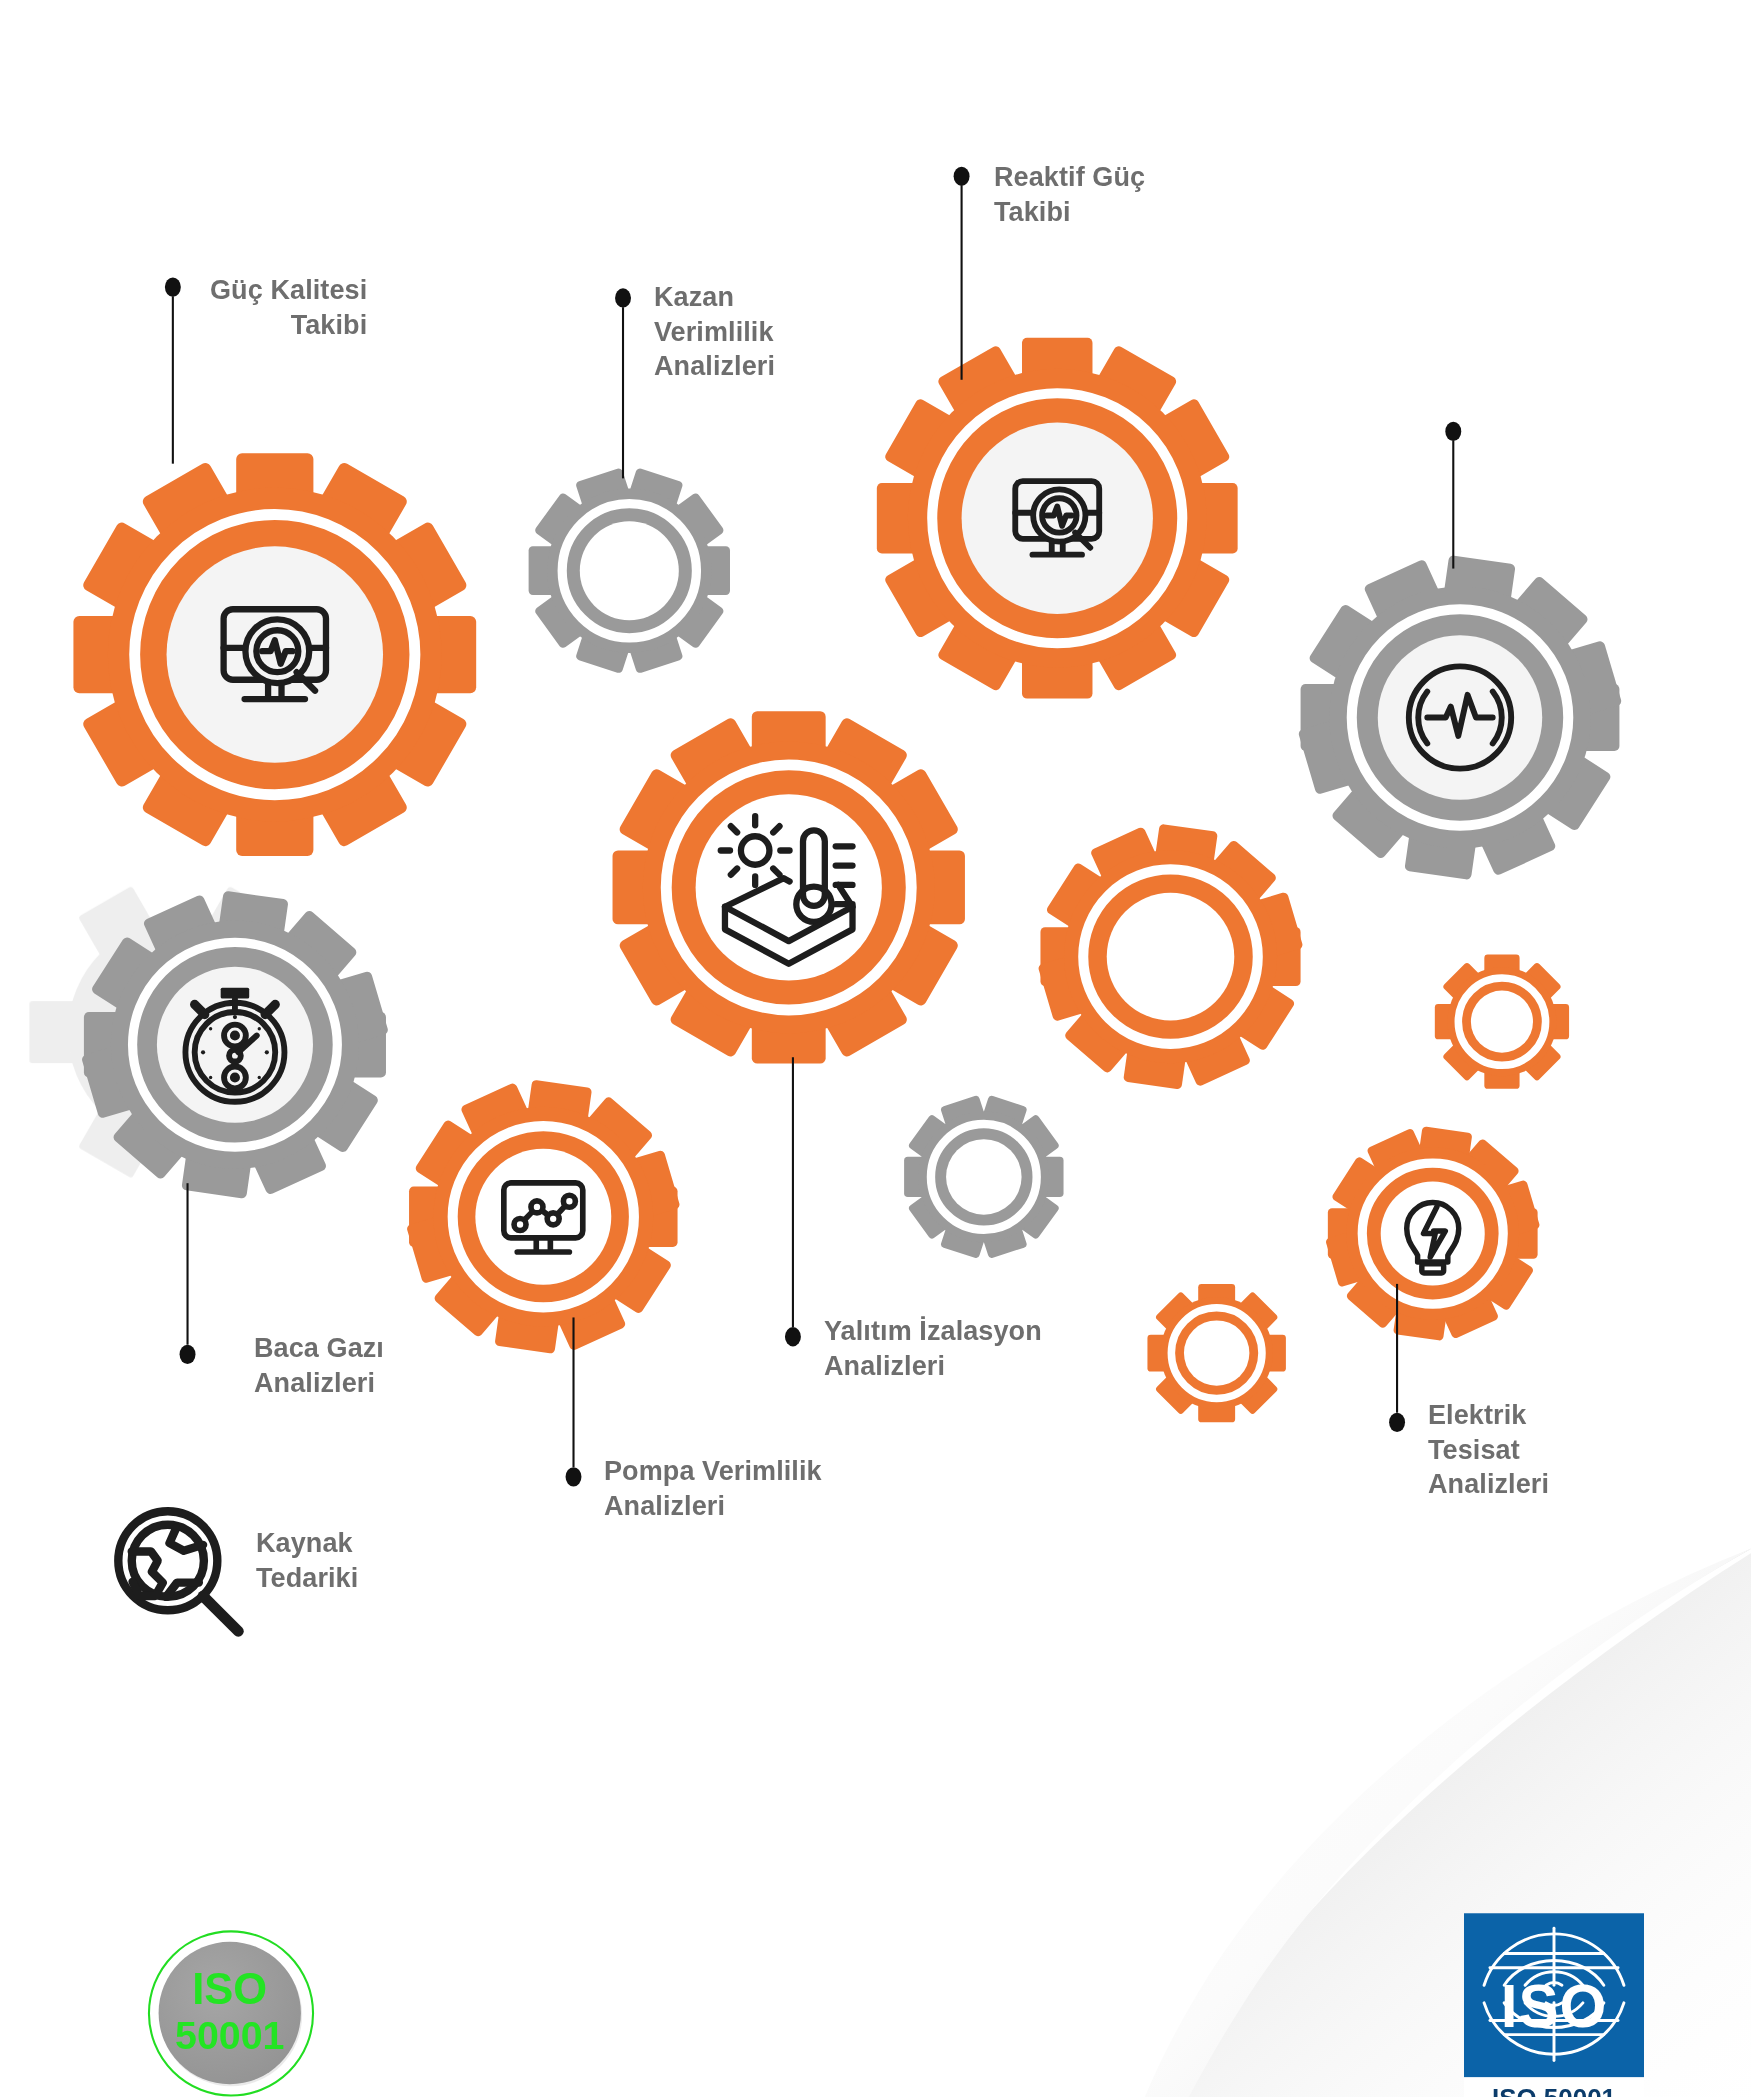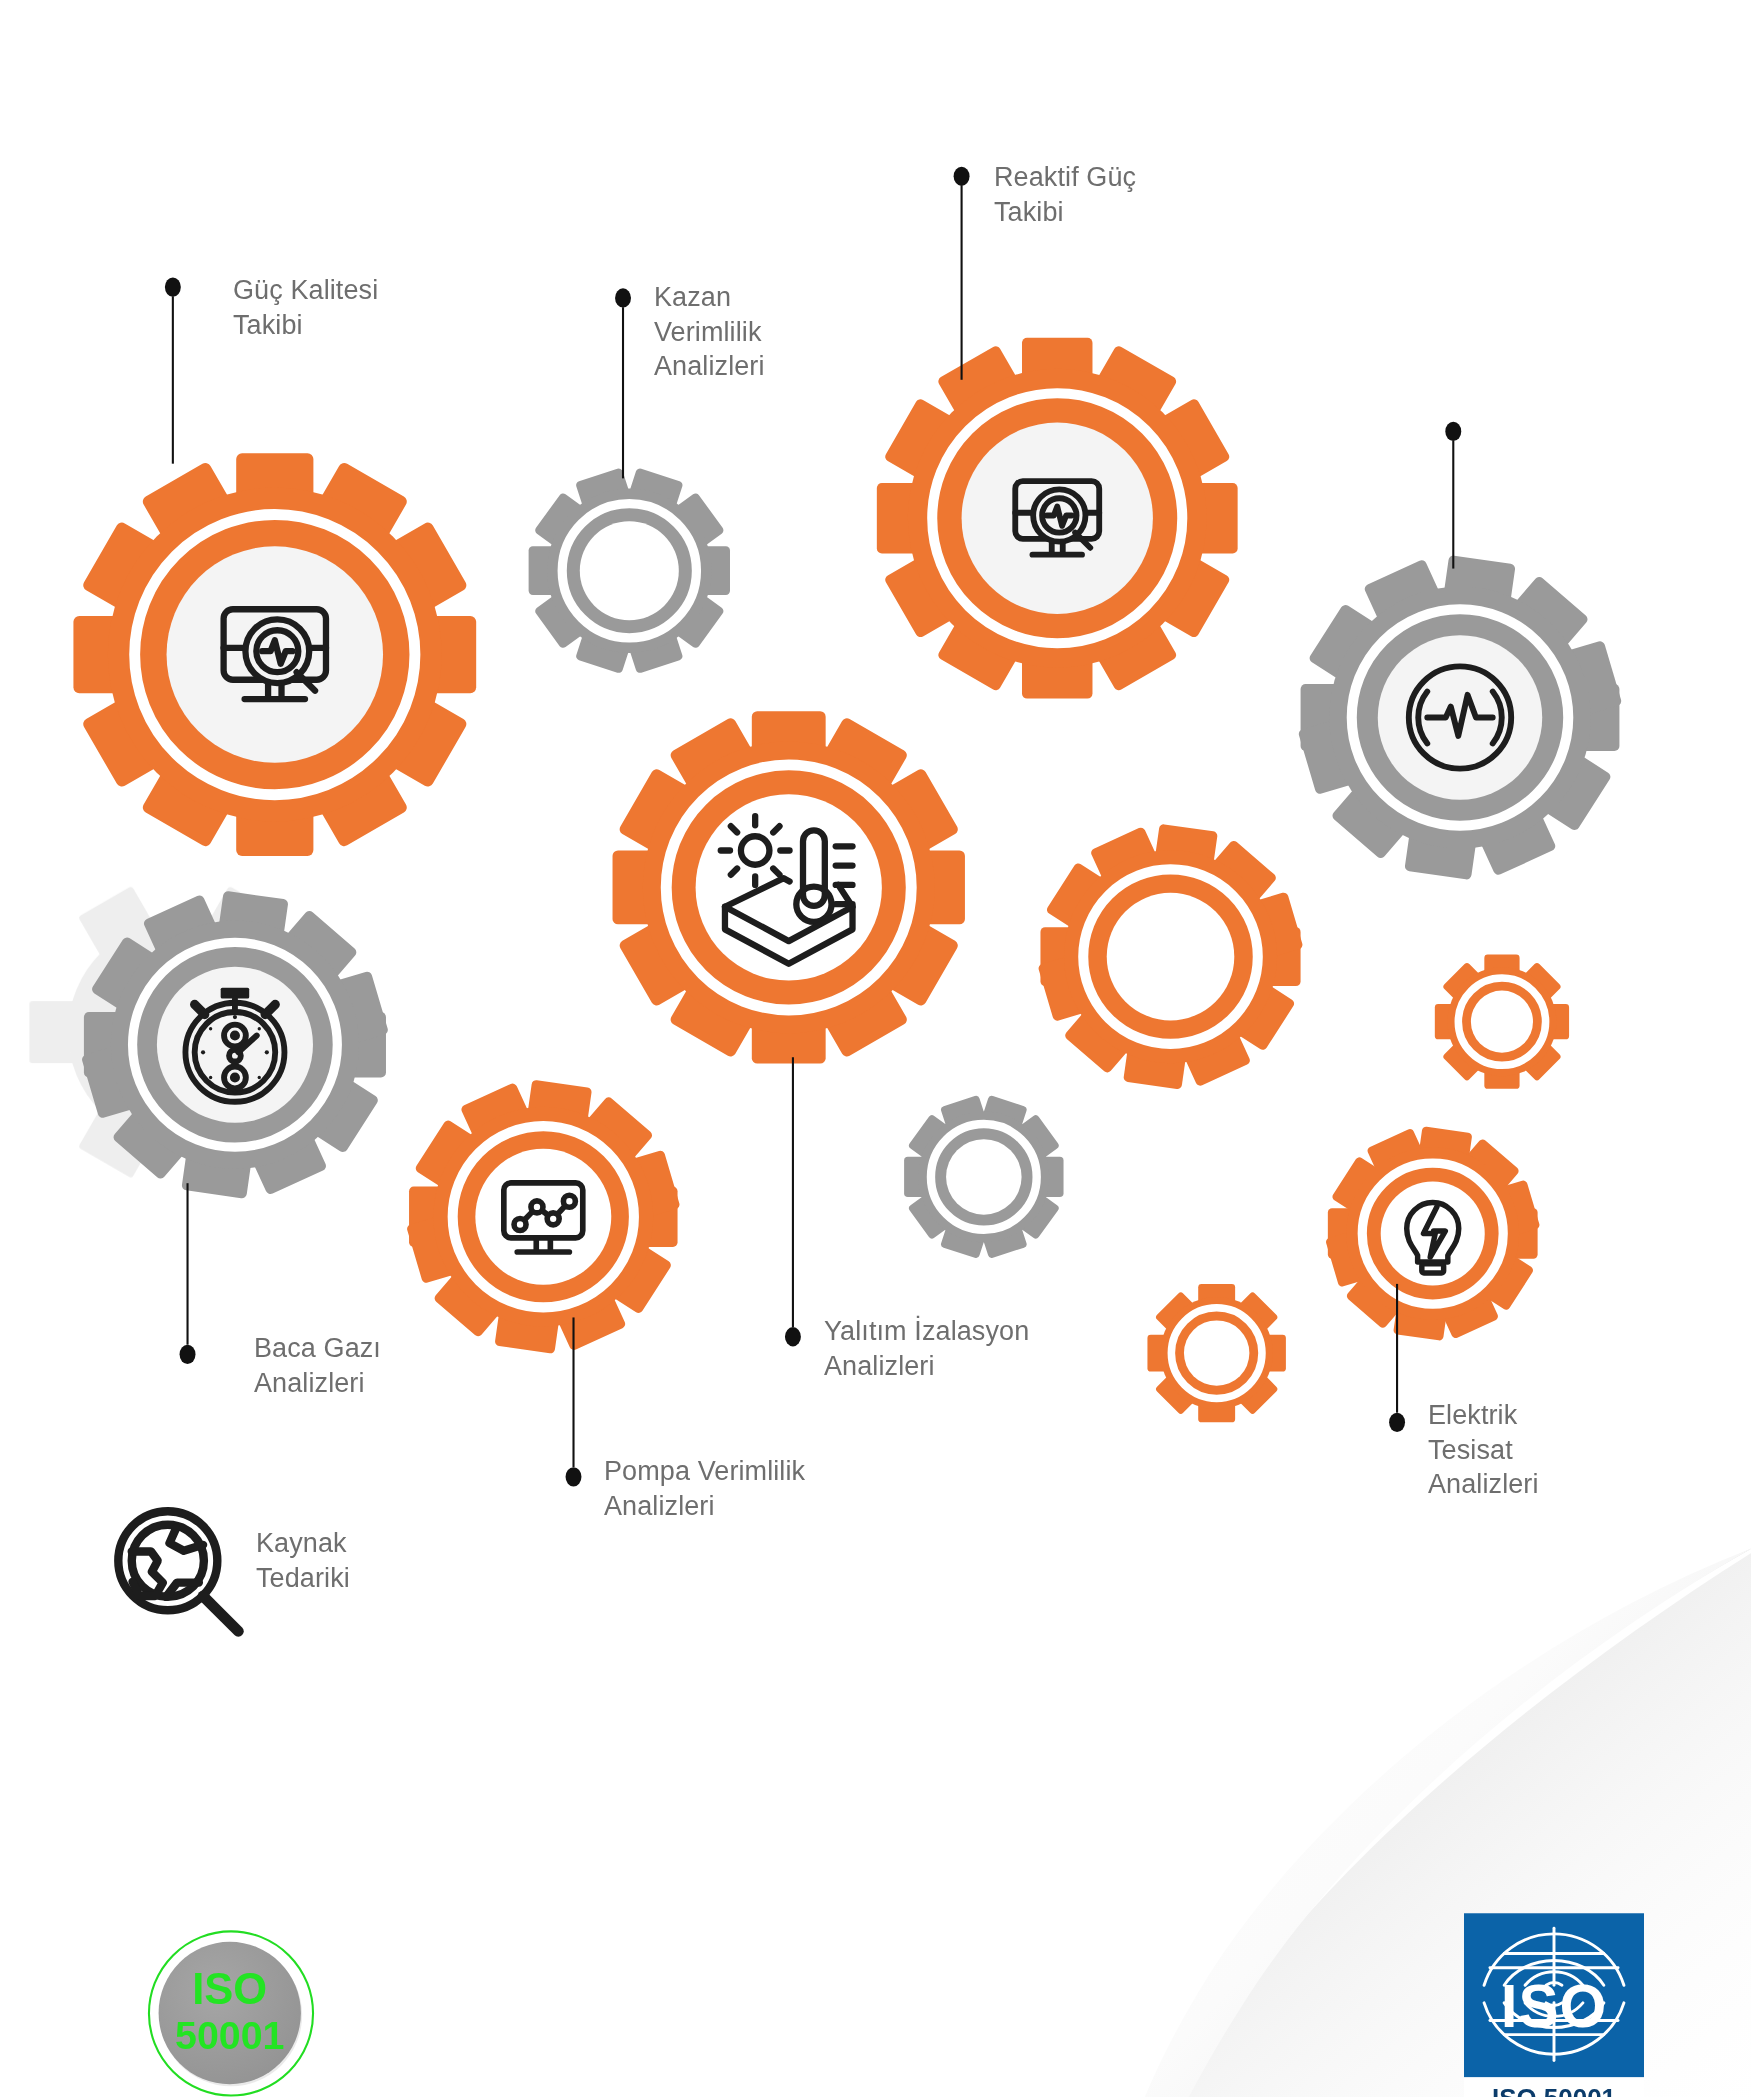--- a/index.html
+++ b/index.html
@@ -5,21 +5,21 @@
   html,body{margin:0;padding:0;background:#ffffff;}
   body{
     font-family:"Liberation Sans","DejaVu Sans",sans-serif;
     width:1752px;height:2225px;position:relative;overflow:hidden;
     background:#ffffff;
   }
   #stage{position:absolute;left:0;top:0;width:1752px;height:2225px;}
   .layer{position:absolute;left:0;top:0;width:1752px;height:2225px;}
   .lbl{
     position:absolute;color:#6e6e6e;font-size:27px;line-height:1.28;
-    white-space:pre-line;letter-spacing:0.1px;
+    white-space:pre-line;letter-spacing:0.1px;font-weight:bold;
   }
   svg{display:block;overflow:visible;}
 </style>
 </head>
 <body>
 
 <div id="stage">
 
   <svg class="layer" width="1752" height="2225" viewBox="0 0 4176 5303">
     <defs>
@@ -370,21 +370,21 @@
       <ellipse cx="1485" cy="710" rx="19" ry="23"></ellipse>
       <ellipse cx="2292" cy="420" rx="19" ry="23"></ellipse>
       <ellipse cx="3464" cy="1028" rx="19" ry="23"></ellipse>
       <ellipse cx="447" cy="3228" rx="19" ry="23"></ellipse>
       <ellipse cx="1367" cy="3520" rx="19" ry="23"></ellipse>
       <ellipse cx="1890" cy="3186" rx="19" ry="23"></ellipse>
       <ellipse cx="3330" cy="3390" rx="19" ry="23"></ellipse>
     </g>
   </svg>
 
-  <div class="lbl" style="left:233px;top:273px;">Güç Kalitesi
+  <div class="lbl" style="left:210px;top:273px;text-align:right;">Güç Kalitesi
 Takibi</div>
   <div class="lbl" style="left:654px;top:280px;">Kazan
 Verimlilik
 Analizleri</div>
   <div class="lbl" style="left:994px;top:160px;">Reaktif Güç
 Takibi</div>
   <div class="lbl" style="left:218px;top:1331px;margin-left:36px;">Baca Gazı
 Analizleri</div>
   <div class="lbl" style="left:604px;top:1454px;">Pompa Verimlilik
 Analizleri</div>

